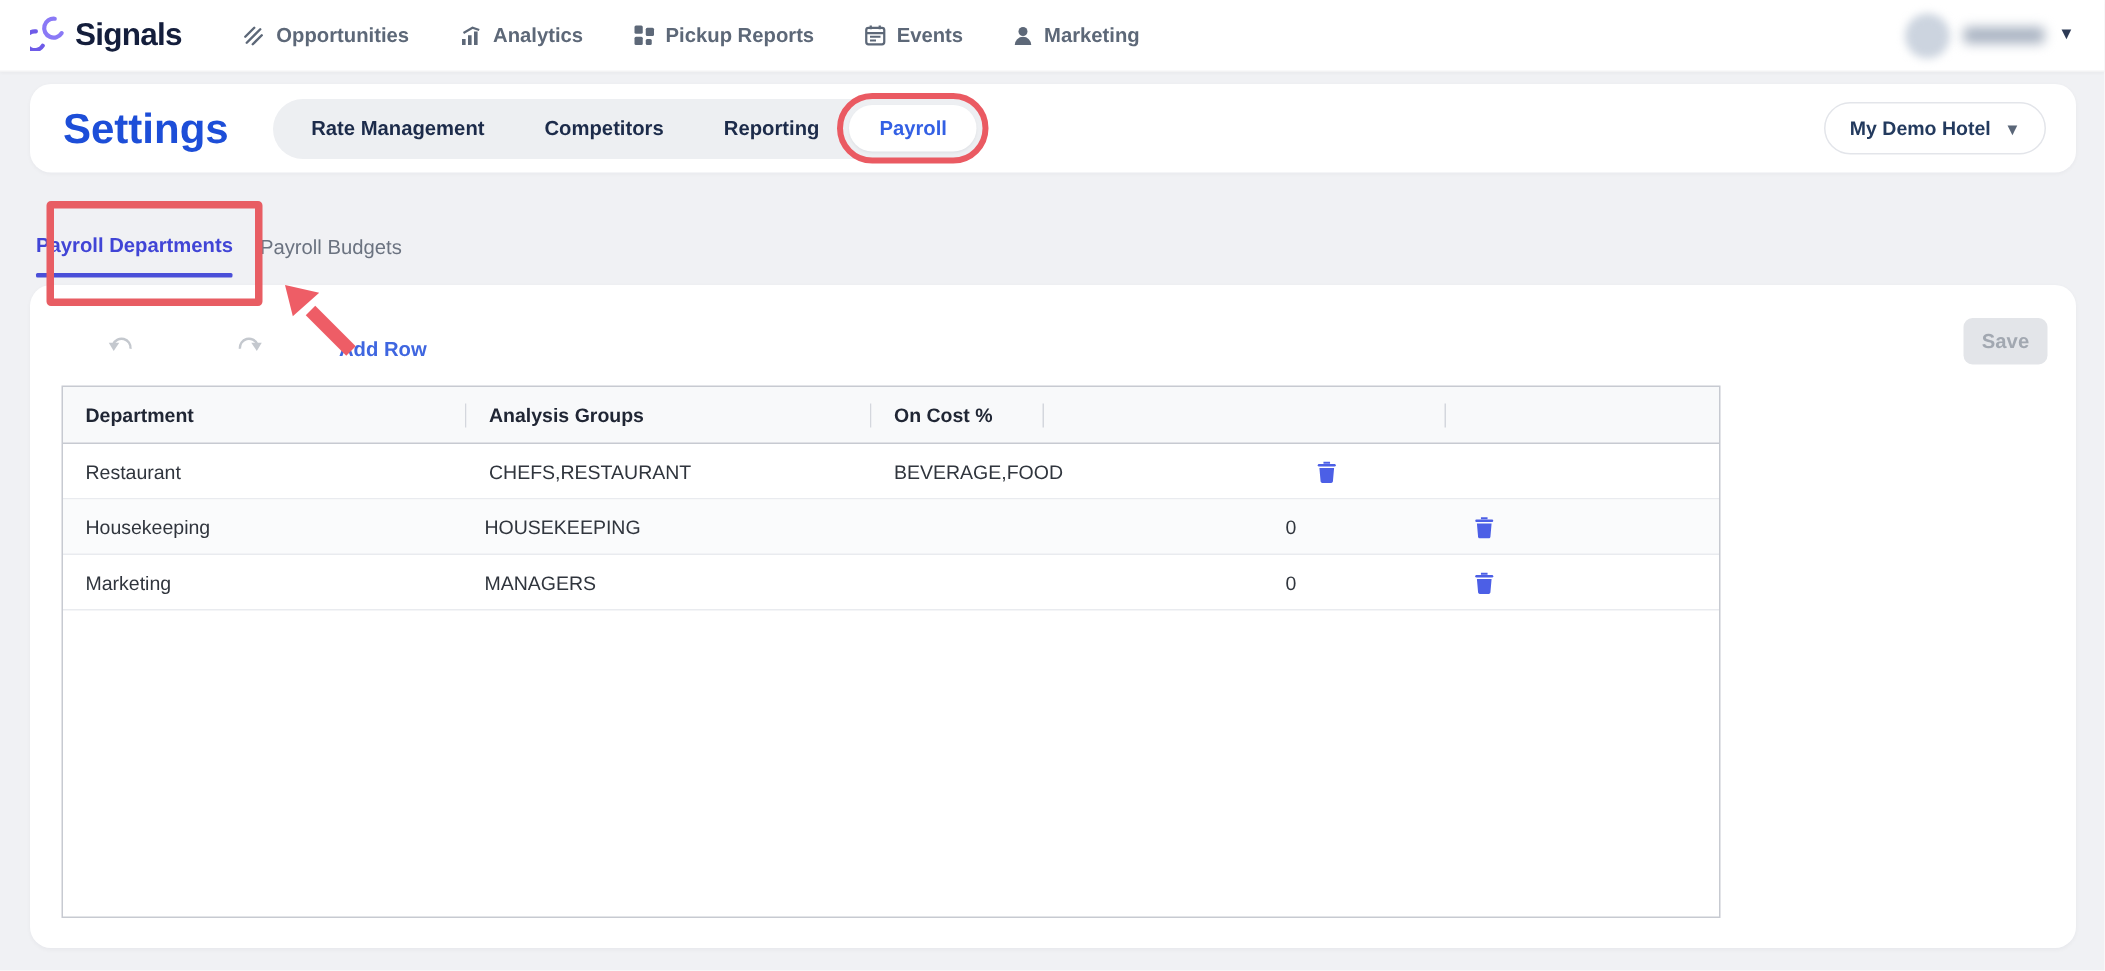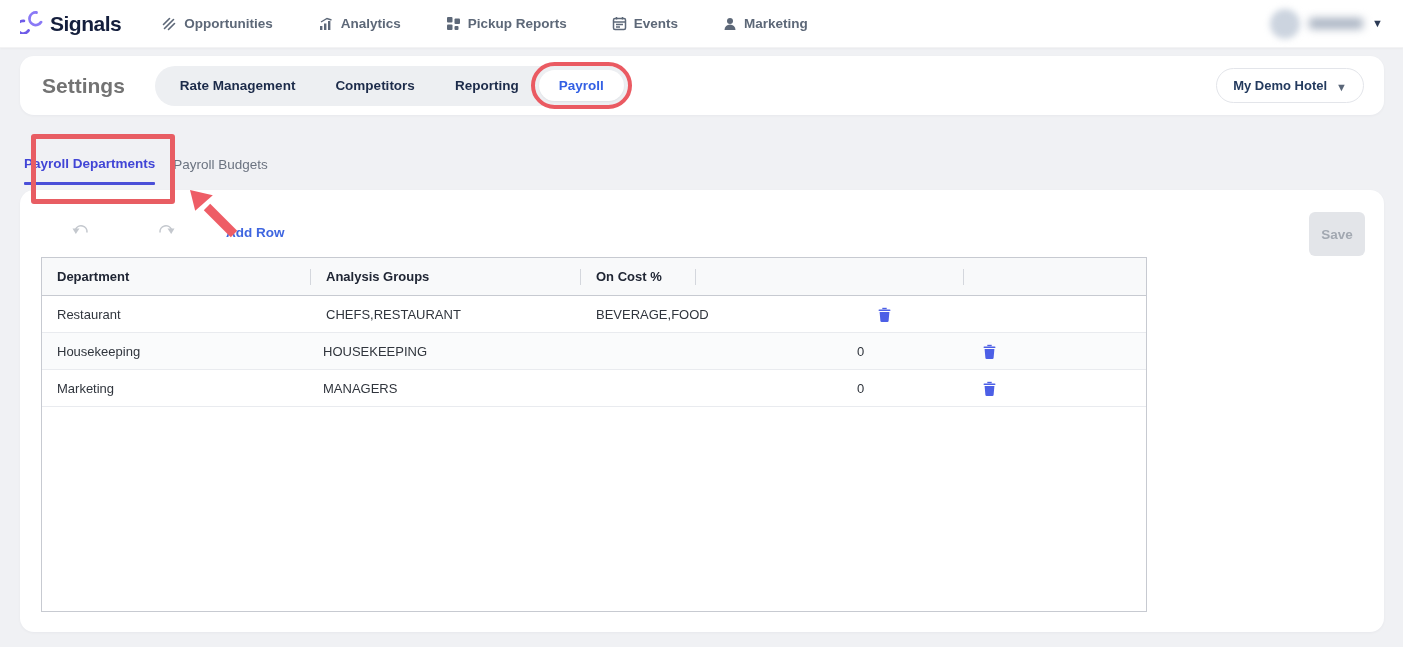--- a/index.html
+++ b/index.html
@@ -14,37 +14,37 @@
 
   
   .topbar {
     position:absolute; left:0; top:0; width:1403px; height:48px;
     background:#ffffff; display:flex; align-items:center;
     padding:0 20px; border-bottom:1px solid rgba(16,24,40,.05);
     box-shadow:0 1px 2px rgba(16,24,40,.03);
   }
   .logo { display:flex; align-items:center; gap:5px; }
   .logo-text { font-size:21px; font-weight:800; color:#141e3c; letter-spacing:-0.5px; }
-  .nav { display:flex; align-items:center; gap:45px; margin-left:40px; }
+  .nav { display:flex; align-items:center; gap:33px; margin-left:40px; }
   .nav-item { display:flex; align-items:center; gap:7px; color:#5d6878;
     font-size:13.5px; font-weight:600; cursor:pointer; }
   .nav-item svg { display:block; }
   .topbar-spacer { flex:1; }
   .user { display:flex; align-items:center; gap:9px; cursor:pointer; }
   .avatar { width:30px; height:30px; border-radius:50%; background:#ccd4df; filter:blur(3px); }
   .user-name-blur { width:54px; height:11px; border-radius:3px; background:#a9b3c2; filter:blur(4px); }
   .caret { color:#2c3a55; font-size:11px; line-height:1; }
 
   
   .settings-bar {
     position:absolute; left:20px; top:56px; width:1364px; height:59px;
     background:#ffffff; border-radius:14px; display:flex; align-items:center;
     box-shadow:0 1px 3px rgba(16,24,40,.04);
   }
-  .settings-title { font-size:21px; font-weight:700; color:#737373; margin-left:22px; }
+  .settings-title { font-size:28px; font-weight:700; color:#1d4ed8; margin-left:22px; }
   .tab-group {
     margin-left:30px; background:#edeff2; border-radius:21px;
     padding:4px 5px; display:flex; align-items:center; height:40px;
   }
   .tab {
     padding:8px 20px; font-size:13.5px; font-weight:700; color:#1c2b4a;
     cursor:pointer; border-radius:17px; position:relative; white-space:nowrap;
   }
   .tab.active { background:#ffffff; color:#3360e4; box-shadow:0 1px 2px rgba(16,24,40,.06); }
   .tab-ring {
@@ -76,21 +76,21 @@
   
   .card {
     position:absolute; left:20px; top:190px; width:1364px; height:442px;
     background:#ffffff; border-radius:14px; box-shadow:0 1px 3px rgba(16,24,40,.04);
   }
   .icon-btn { position:absolute; top:33px; color:#c4c8ce; cursor:pointer; }
   .icon-btn.undo { left:52px; }
   .icon-btn.redo { left:136px; transform:scaleX(-1); }
   .add-row { position:absolute; left:206px; top:35px; color:#3f66e0; font-size:13.5px; font-weight:700; cursor:pointer; }
   .save-btn {
-    position:absolute; right:19px; top:22px; width:56px; height:44px;
+    position:absolute; right:19px; top:22px; width:56px; height:31px;
     background:#e3e5e9; border:none; border-radius:6px;
     color:#a2a8b1; font-size:13.5px; font-weight:700;
     font-family:"Liberation Sans", sans-serif; cursor:not-allowed;
   }
 
   
   .grid {
     position:absolute; left:21px; top:67px; width:1106px; height:355px;
     border:1px solid #c7cad1; background:#ffffff; overflow:hidden;
   }

